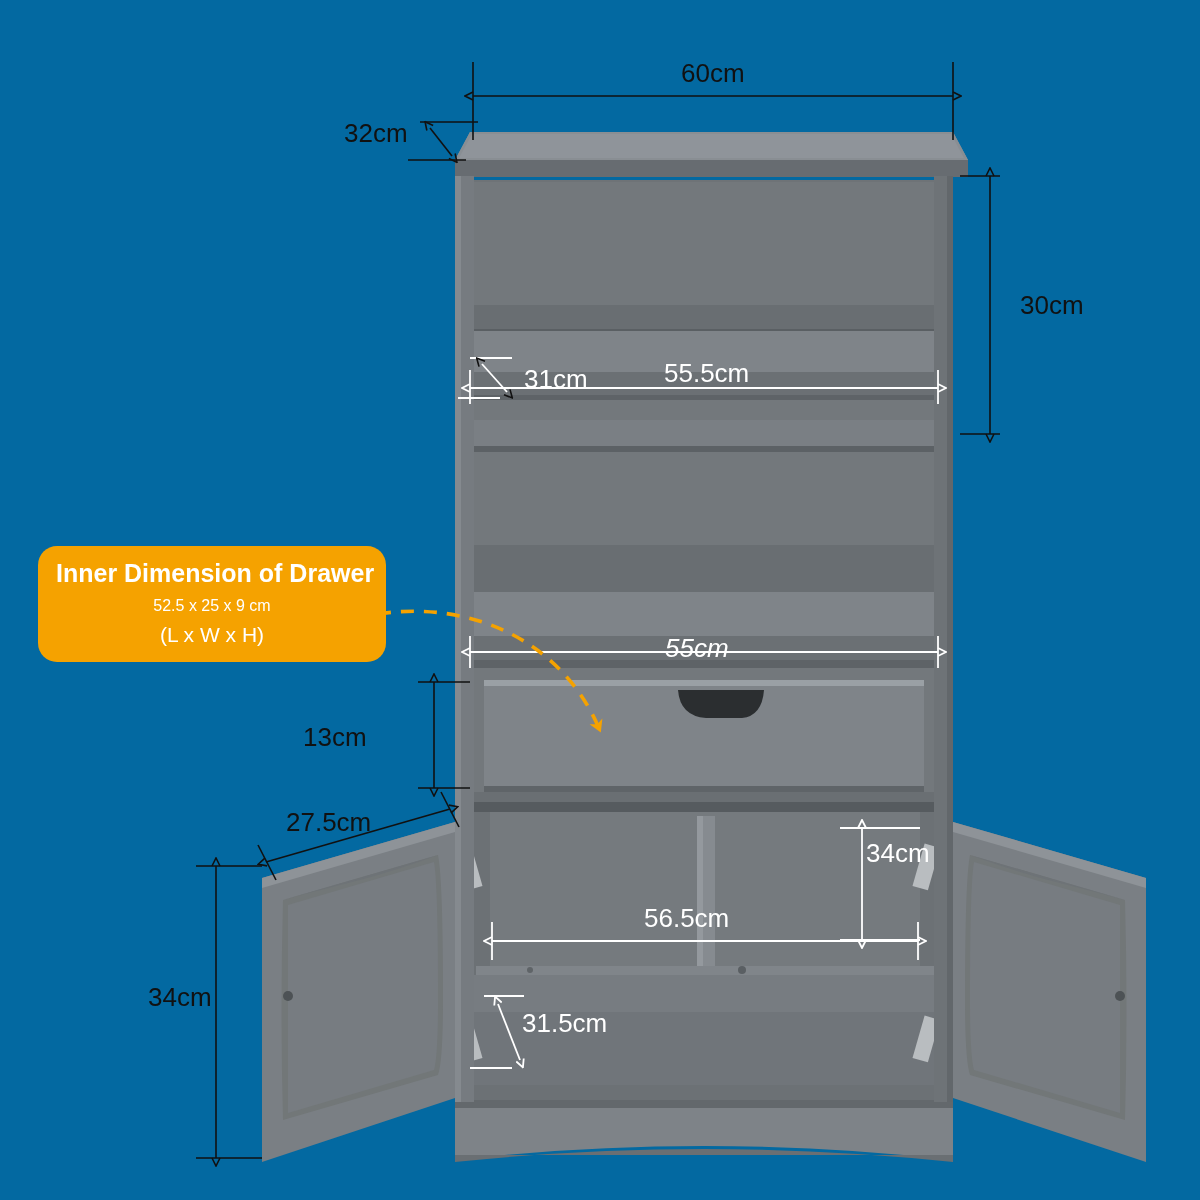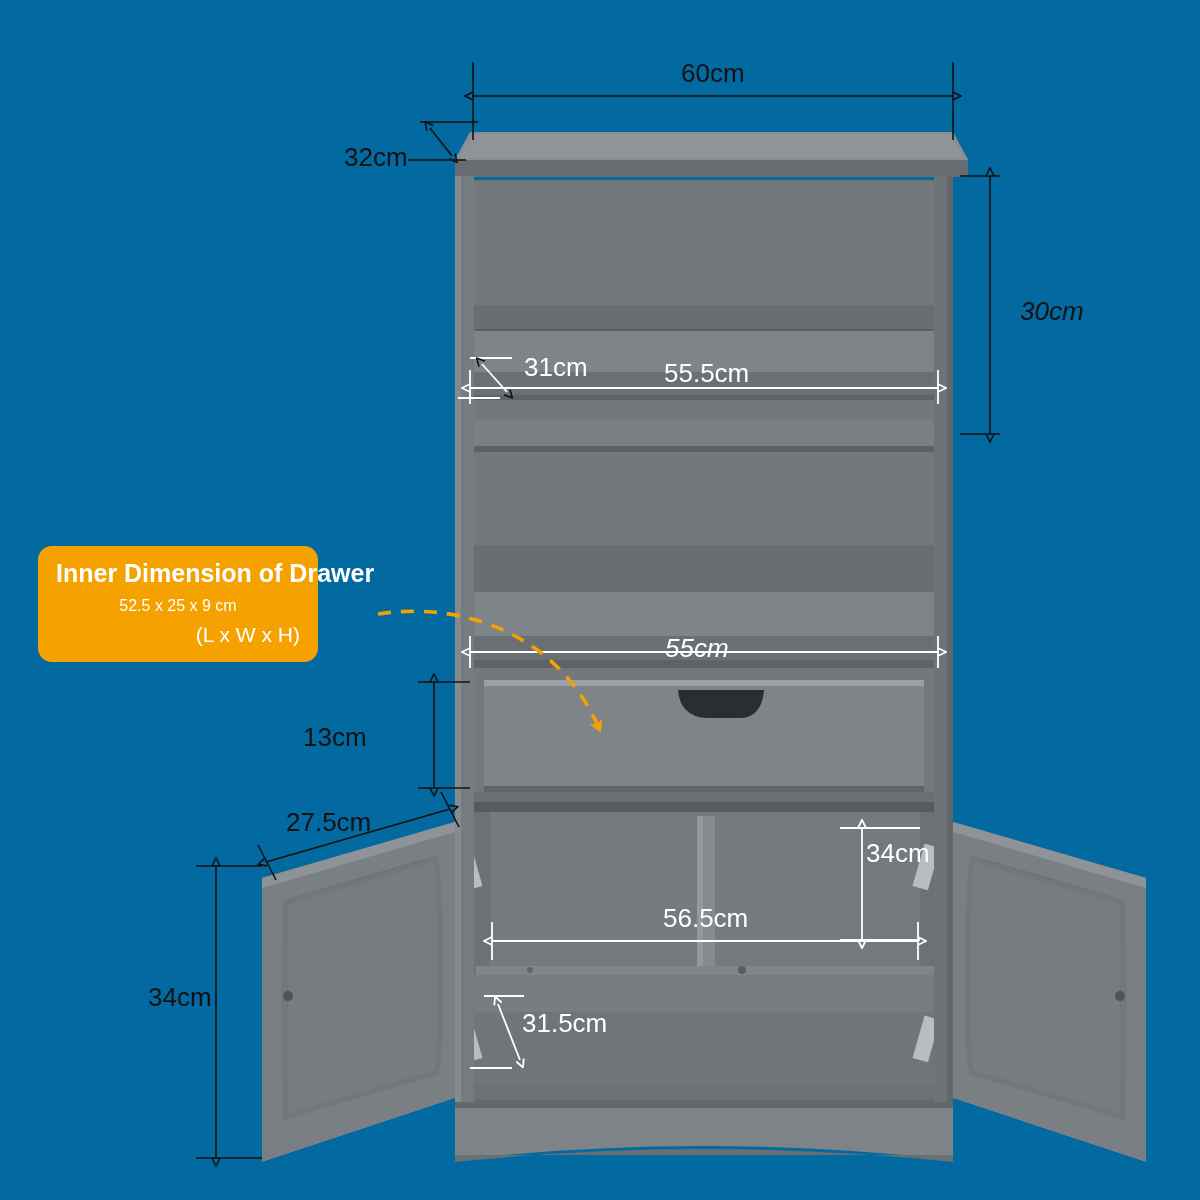--- a/index.html
+++ b/index.html
@@ -53,21 +53,20 @@
   }
   .callout .t2 {
     font-size: 16px;
     line-height: 32px;
     white-space: nowrap;
   }
   .callout .t3 {
     font-size: 21px;
     line-height: 26px;
     white-space: nowrap;
-    text-align: right;
   }
 </style>
 </head>
 <body>
 
 <div id="stage">
 
   <svg class="layer" viewBox="0 0 1200 1200">
     <defs>
       <marker id="arrL" markerWidth="10" markerHeight="10" refX="9" refY="5" orient="auto" markerUnits="userSpaceOnUse">
@@ -239,31 +238,31 @@
       <line x1="470" y1="1068" x2="512" y2="1068"></line>
       <line x1="498" y1="1004" x2="520" y2="1060" marker-start="url(#arrLw)" marker-end="url(#arrRw)"></line>
     </g>
 
     <g>
       <path d="M378,614 C470,600 560,640 598,726" fill="none" stroke="#F5A200" stroke-width="3.6" stroke-dasharray="13 10" marker-end="url(#arrOrange)"></path>
     </g>
   </svg>
 
   <div class="dim-label" style="left:681px; top:58px;">60cm</div>
-  <div class="dim-label" style="left:344px; top:142px;">32cm</div>
-  <div class="dim-label" style="left:1020px; top:296px;font-style:italic;">30cm</div>
-  <div class="dim-label white" style="left:524px; top:352px;">31cm</div>
+  <div class="dim-label" style="left:344px; top:118px;">32cm</div>
+  <div class="dim-label" style="left:1020px; top:290px;">30cm</div>
+  <div class="dim-label white" style="left:524px; top:364px;">31cm</div>
   <div class="dim-label white" style="left:664px; top:358px;">55.5cm</div>
   <div class="dim-label white" style="left:665px; top:633px;font-style:italic;">55cm</div>
   <div class="dim-label" style="left:303px; top:722px;">13cm</div>
   <div class="dim-label" style="left:286px; top:807px;">27.5cm</div>
   <div class="dim-label white" style="left:866px; top:838px;">34cm</div>
-  <div class="dim-label white" style="left:663px; top:903px;">56.5cm</div>
+  <div class="dim-label white" style="left:644px; top:903px;">56.5cm</div>
   <div class="dim-label" style="left:148px; top:982px;">34cm</div>
   <div class="dim-label white" style="left:522px; top:1008px;">31.5cm</div>
 
-  <div class="callout" style="left:38px; top:546px; width:280px;">
+  <div class="callout" style="left:38px; top:546px; width:348px;border-radius:19px;">
     <div class="t1">Inner Dimension of Drawer</div>
     <div class="t2">52.5 x 25 x 9 cm</div>
     <div class="t3">(L x W x H)</div>
   </div>
 
 </div>
 
 </body></html>

